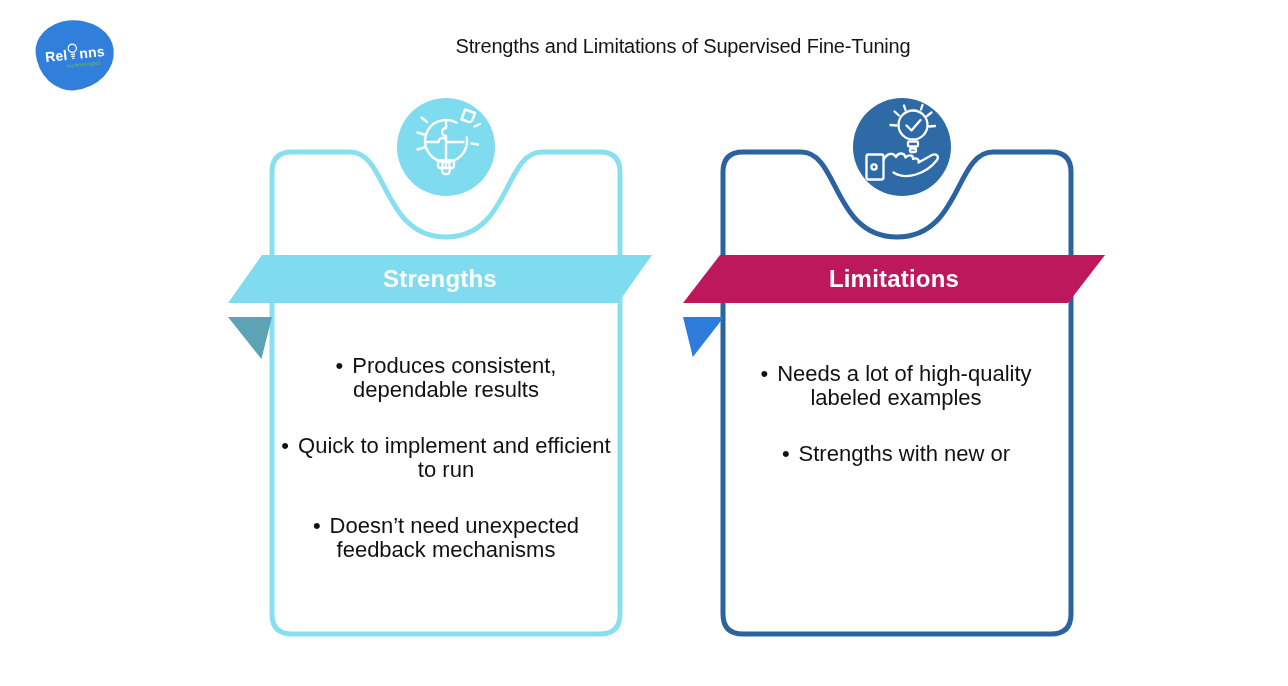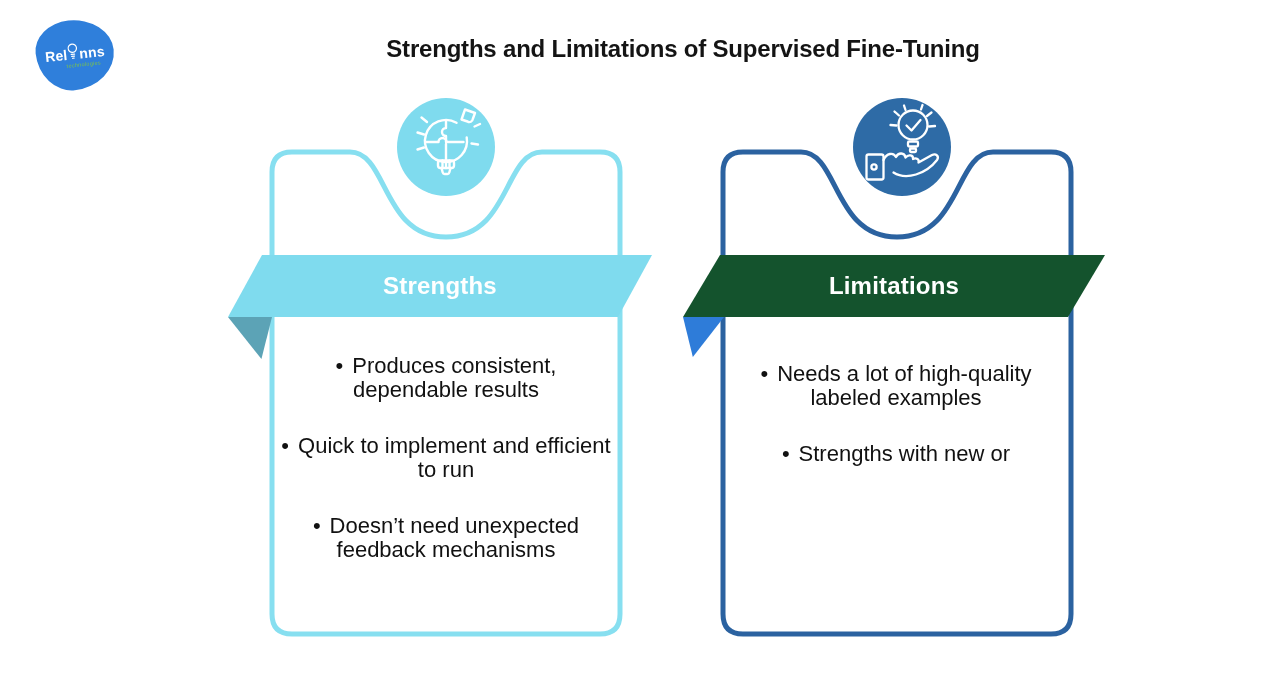--- a/index.html
+++ b/index.html
@@ -14,40 +14,40 @@
     border-radius:46% 54% 55% 45% / 42% 48% 52% 58%;
     display:flex;flex-direction:column;align-items:center;justify-content:center;
   }
   .logo-text-row{display:flex;align-items:flex-end;color:#ffffff;font-weight:bold;
     font-size:14px;letter-spacing:.2px;line-height:14px;}
   .logo-bulb{margin:0 1px -1px 1px;}
   .logo-sub{font-size:5.5px;color:#7CC24B;align-self:flex-end;margin:1px 14px 0 0;letter-spacing:.3px;}
   
   .title{
     position:absolute;top:35px;left:78px;right:0;margin:0;text-align:center;
-    font-size:24px;font-weight:bold;color:#141414;letter-spacing:-0.2px;
+    font-size:20px;font-weight:normal;color:#141414;letter-spacing:-0.2px;
   }
   
   .card-outline{position:absolute;z-index:1;}
   .card-outline.left{left:266px;top:144px;}
   .card-outline.right{left:717px;top:144px;}
   .badge{
     position:absolute;top:98px;width:98px;height:98px;border-radius:50%;z-index:3;
     display:flex;align-items:center;justify-content:center;
   }
   .badge.left{left:397px;background:#7FDBEE;}
   .badge.right{left:853px;background:#2E6BA6;}
   
   .ribbon{
-    position:absolute;top:255px;height:62px;z-index:3;
+    position:absolute;top:255px;height:48px;z-index:3;
     display:flex;align-items:center;justify-content:center;
   }
   .ribbon.left{left:228px;width:424px;background:#7FDBEE;
     clip-path:polygon(34px 0,100% 0,390px 100%,0 100%);}
-  .ribbon.right{left:683px;width:422px;background:#14532d;
+  .ribbon.right{left:683px;width:422px;background:#be185d;
     clip-path:polygon(37px 0,100% 0,385px 100%,0 100%);}
   .ribbon-label{color:#ffffff;font-size:24px;font-weight:bold;letter-spacing:.2px;}
   .fold{position:absolute;top:317px;z-index:2;}
   .fold.left{left:228px;width:44px;height:42px;background:#5CA3B6;
     clip-path:polygon(0 0,100% 0,76% 100%);}
   .fold.right{left:683px;width:41px;height:40px;background:#2E7CD9;
     clip-path:polygon(0 0,100% 0,24% 100%);}
   
   .bullets{position:absolute;width:334px;z-index:4;text-align:center;
     font-size:22px;line-height:24px;color:#111111;}

